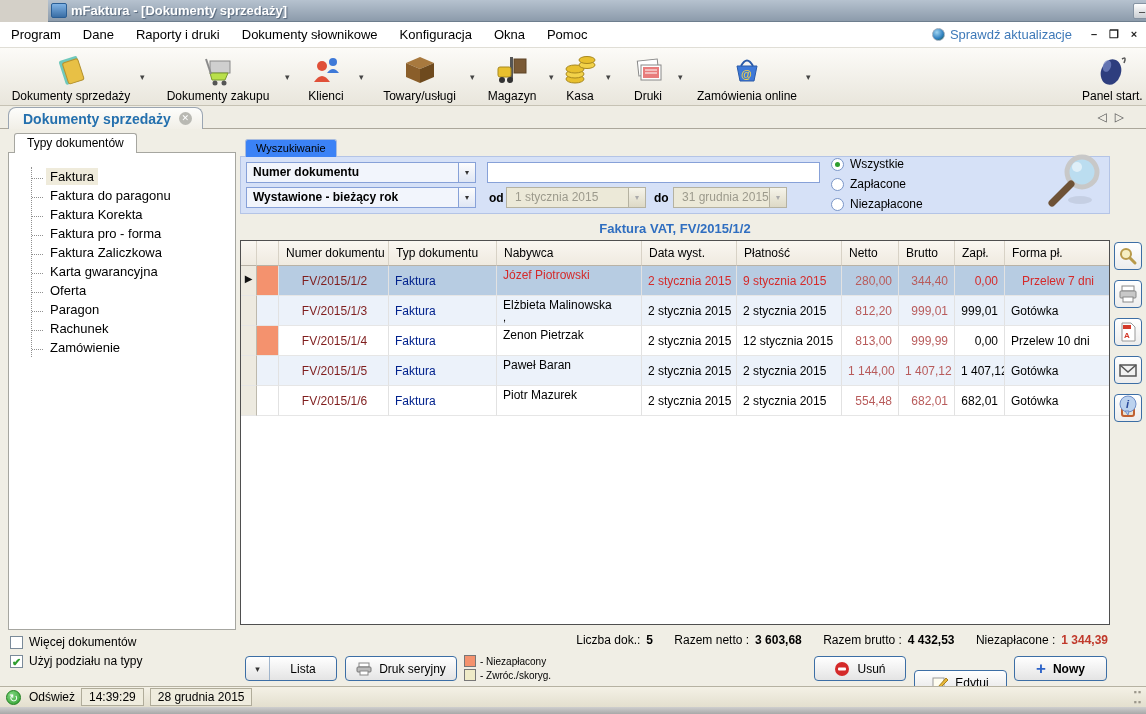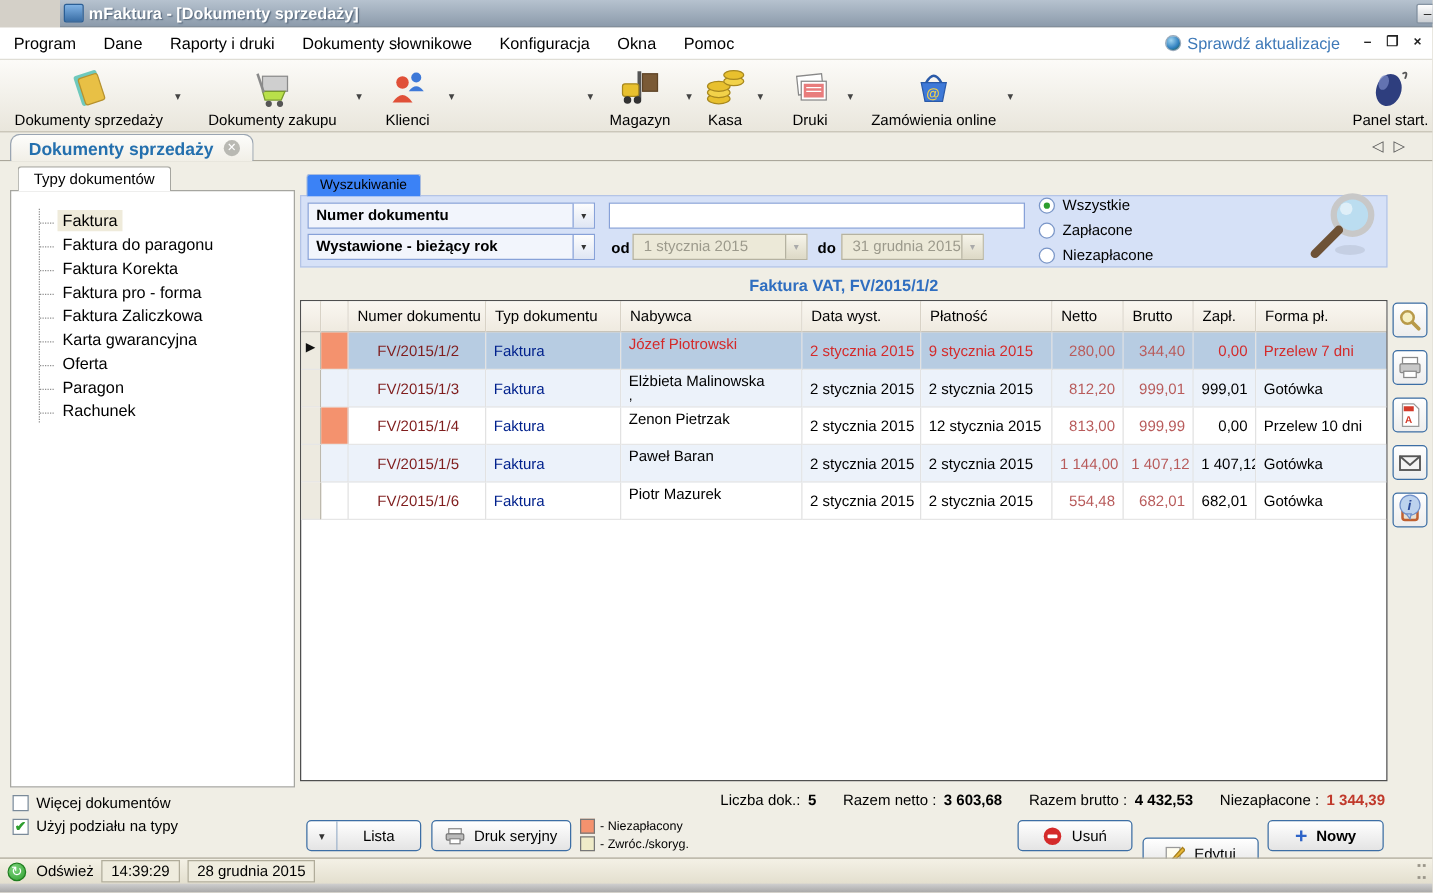--- a/index.html
+++ b/index.html
@@ -233,20 +233,30 @@
           <circle cx="25" cy="9" r="4" fill="#3E79D8"></circle>
           <path d="M19 20 q6 -8 12 0 Z" fill="#3E79D8"></path>
           <circle cx="14" cy="13" r="5" fill="#E05038"></circle>
           <path d="M6 29 q8 -12 16 0 Z" fill="#E05038"></path>
         </svg>
     </div>
     <div class="tlabel">Klienci</div>
   </div>
   <span class="tool-arrow" style="left:359px;">▾</span>
 
+  <div class="tool-btn" style="left:372px;width:95px;">
+    <div class="ticon">
+      <svg width="36" height="34">
+          <path d="M18 4 L32 10 L18 16 L4 10 Z" fill="#A8793E"></path>
+          <path d="M4 10 L18 16 L18 30 L4 24 Z" fill="#8A5E2A"></path>
+          <path d="M32 10 L18 16 L18 30 L32 24 Z" fill="#6E4A1E"></path>
+        </svg>
+    </div>
+    <div class="tlabel">Towary/usługi</div>
+  </div>
   <span class="tool-arrow" style="left:470px;">▾</span>
 
   <div class="tool-btn" style="left:478px;width:68px;">
     <div class="ticon">
       <svg width="36" height="34">
           <rect x="20" y="6" width="12" height="14" fill="#7A5A36" stroke="#5E4426"></rect>
           <rect x="16" y="4" width="3" height="22" fill="#555"></rect>
           <rect x="4" y="14" width="13" height="10" rx="2" fill="#E8C02E" stroke="#A8881E"></rect>
           <circle cx="8" cy="27" r="3" fill="#333"></circle>
           <circle cx="16" cy="27" r="3" fill="#333"></circle>
@@ -323,20 +333,21 @@
   <ul class="tree">
     <li class="selected"><span class="node">Faktura</span></li>
     <li><span class="node">Faktura do paragonu</span></li>
     <li><span class="node">Faktura Korekta</span></li>
     <li><span class="node">Faktura pro - forma</span></li>
     <li><span class="node">Faktura Zaliczkowa</span></li>
     <li><span class="node">Karta gwarancyjna</span></li>
     <li><span class="node">Oferta</span></li>
     <li><span class="node">Paragon</span></li>
     <li><span class="node">Rachunek</span></li>
+    <li><span class="node">Zamówienie</span></li>
   </ul>
 </div>
 
 <div class="chk-row" style="left:10px;top:635px;">
   <span class="chk-box"></span>
   <span>Więcej dokumentów</span>
 </div>
 <div class="chk-row" style="left:10px;top:654px;">
   <span class="chk-box">✔</span>
   <span>Użyj podziału na typy</span>
@@ -409,21 +420,21 @@
     <div class="dc marker">▶</div>
     <div class="dc ind orange"></div>
     <div class="dc ctr green">FV/2015/1/2</div>
     <div class="dc mid navy">Faktura</div>
     <div class="dc red"><span>Józef Piotrowski</span><span class="name2"></span></div>
     <div class="dc mid red">2 stycznia 2015</div>
     <div class="dc mid red">9 stycznia 2015</div>
     <div class="dc num maroon">280,00</div>
     <div class="dc num maroon">344,40</div>
     <div class="dc num red">0,00</div>
-    <div class="dc mid red" style="border-right:none;">Przelew 7 dni</div>
+    <div class="dc mid red" style="border-right:none;text-align:center;">Przelew 7 dni</div>
   </div>
 
   <div class="grow drow alt">
     <div class="dc marker"></div>
     <div class="dc ind"></div>
     <div class="dc ctr green">FV/2015/1/3</div>
     <div class="dc mid navy">Faktura</div>
     <div class="dc"><span>Elżbieta Malinowska</span><span class="name2">,</span></div>
     <div class="dc mid">2 stycznia 2015</div>
     <div class="dc mid">2 stycznia 2015</div>

